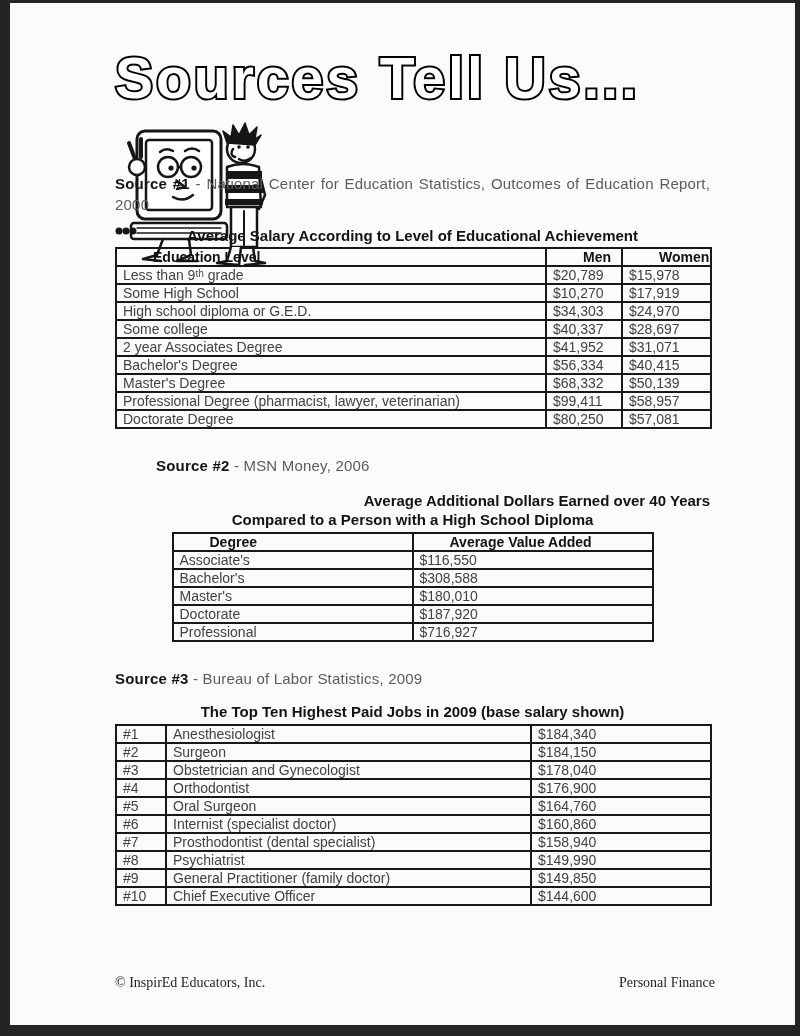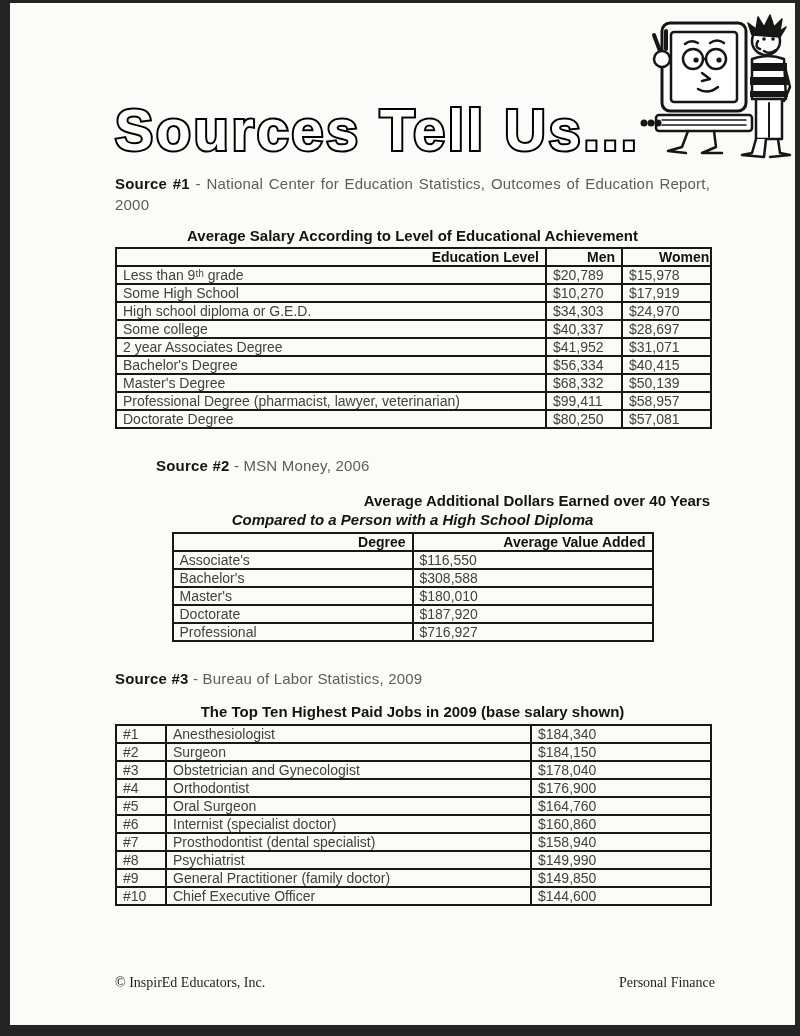--- a/index.html
+++ b/index.html
@@ -17,22 +17,23 @@
     border-color: #242424;
     border-width: 3px 5px 11px 10px;
     overflow: hidden;
   }
   .content { padding: 0 85px 0 105px; }
 
   
   .header-row {
     display: flex;
     justify-content: space-between;
-    align-items: flex-end;
+    align-items: flex-start;
     height: 160px;
+    flex-direction: column;
   }
   .bubble-title {
     margin-top: 42px;
     font-size: 57px;
     font-weight: 800;
     letter-spacing: 3px;
     white-space: nowrap;
     color: #ffffff;
     -webkit-text-stroke: 4px #000;
     paint-order: stroke fill;
@@ -57,21 +58,21 @@
   .table-title {
     margin: 0;
     text-align: center;
     font-weight: bold;
     font-size: 15px;
     line-height: 19px;
     color: #131313;
   }
   .m-t1 { margin-top: 11px; margin-bottom: 2px; }
   .m-t2 { margin-top: 15px; text-align: right; }
-  .m-t2b { margin-bottom: 3px; font-style: italic; }
+  .m-t2b { margin-bottom: 3px; }
   .m-t3 { margin-top: 13px; margin-bottom: 3px; }
 
   
   table {
     border-collapse: collapse;
     table-layout: fixed;
     width: 100%;
   }
   .table2 { width: 480px; margin: 0 auto; }
   th, td {
@@ -79,21 +80,21 @@
     height: 18px;
     padding: 0 6px;
     font-size: 14px;
     color: #414141;
     overflow: hidden;
     white-space: nowrap;
   }
   th {
     font-weight: bold;
     color: #111111;
-    text-align: right;
+    text-align: left;
     padding-left: 36px;
   }
   .cell-left   { text-align: left;  }
   .cell-center { }
 
   
   .footer {
     position: absolute;
     left: 105px; right: 80px; bottom: 34px;
     display: flex;

